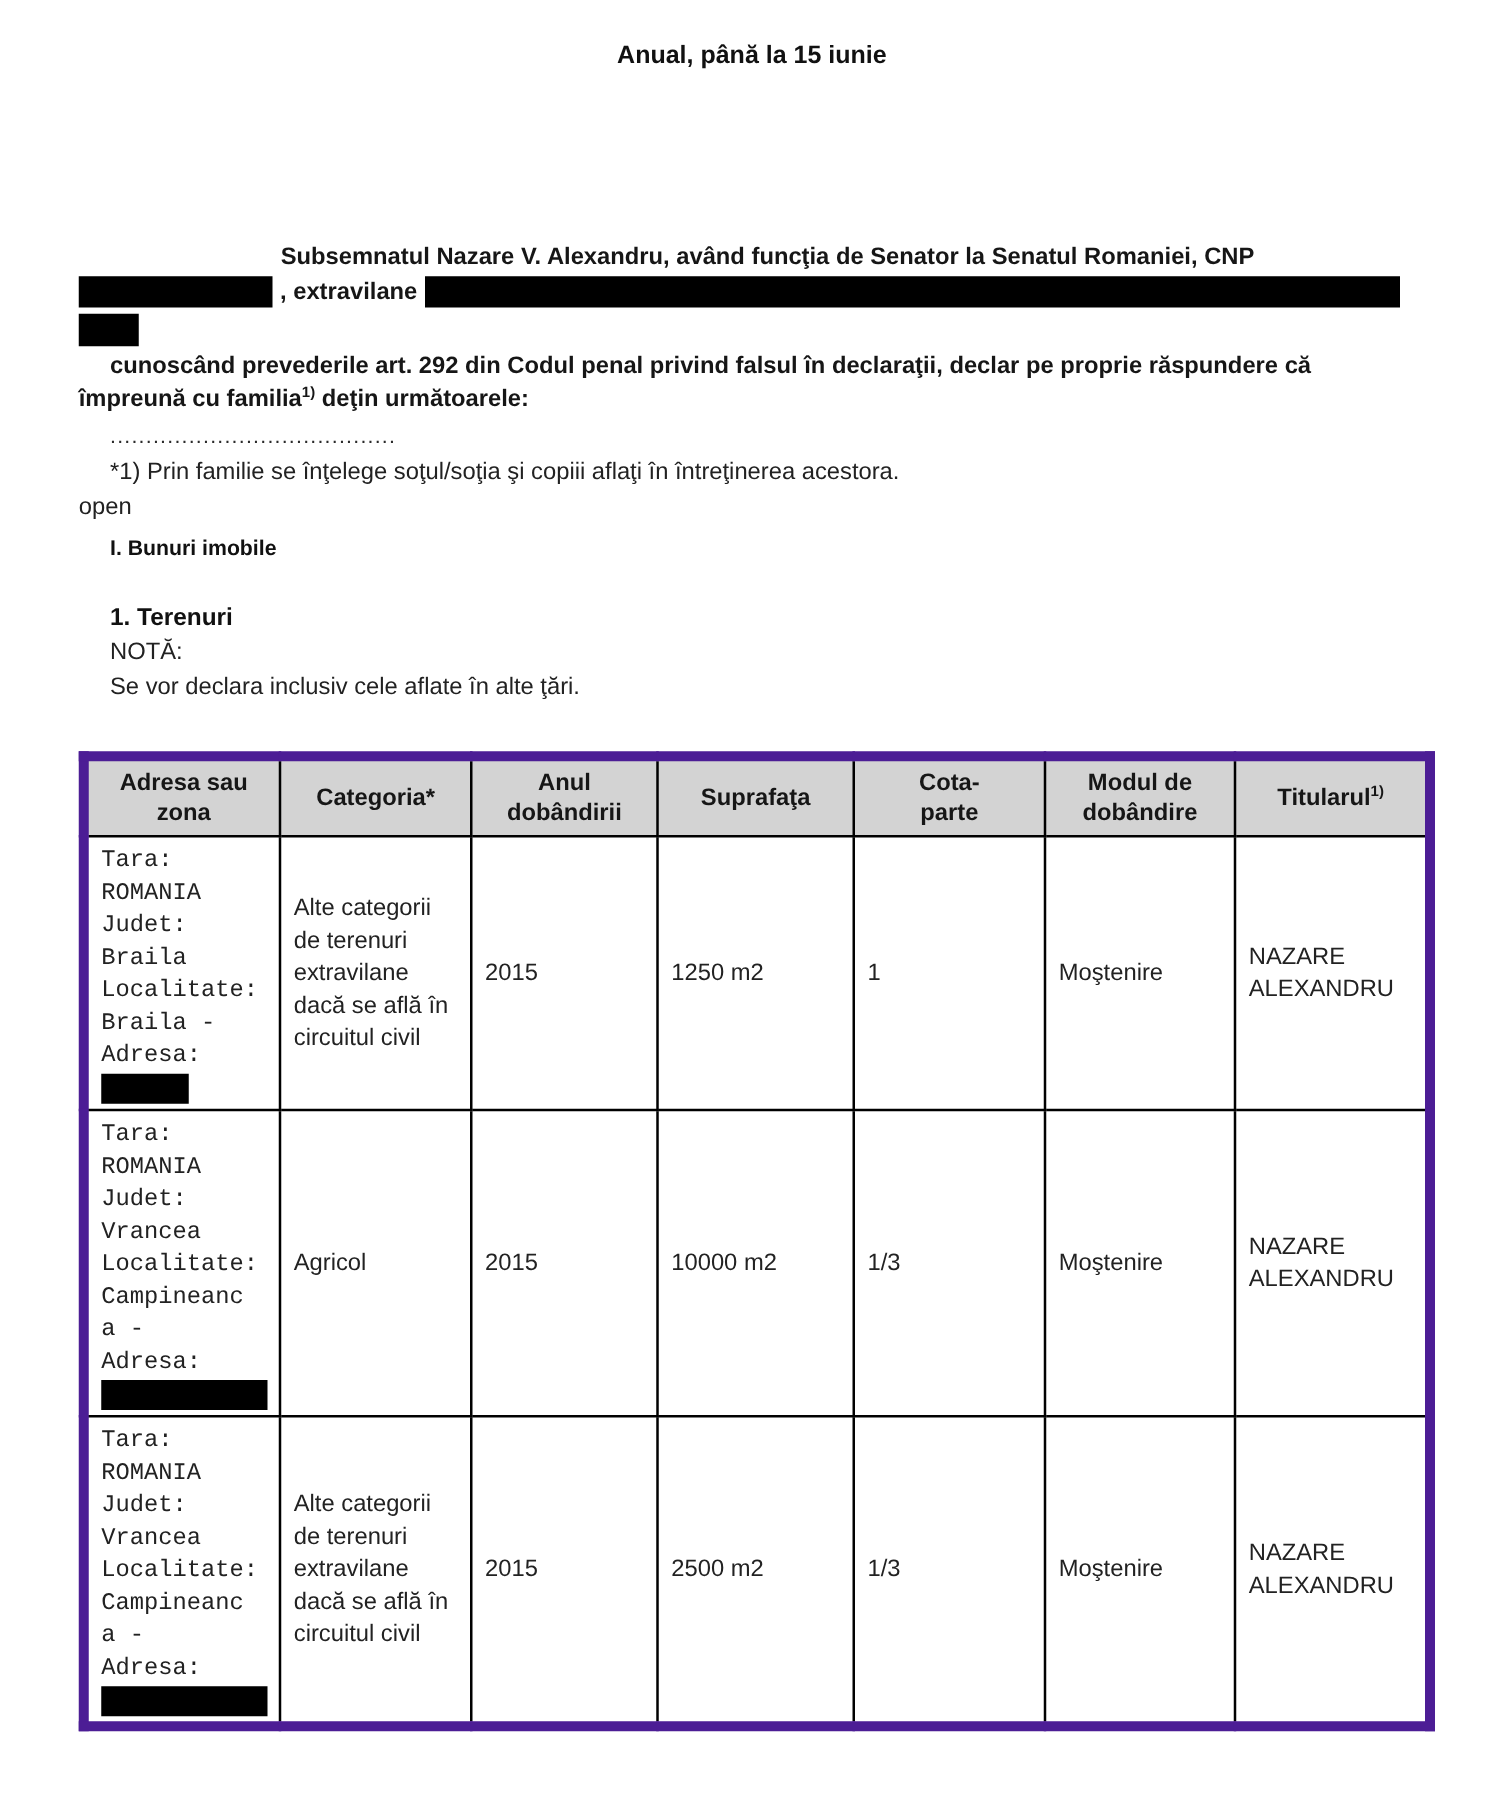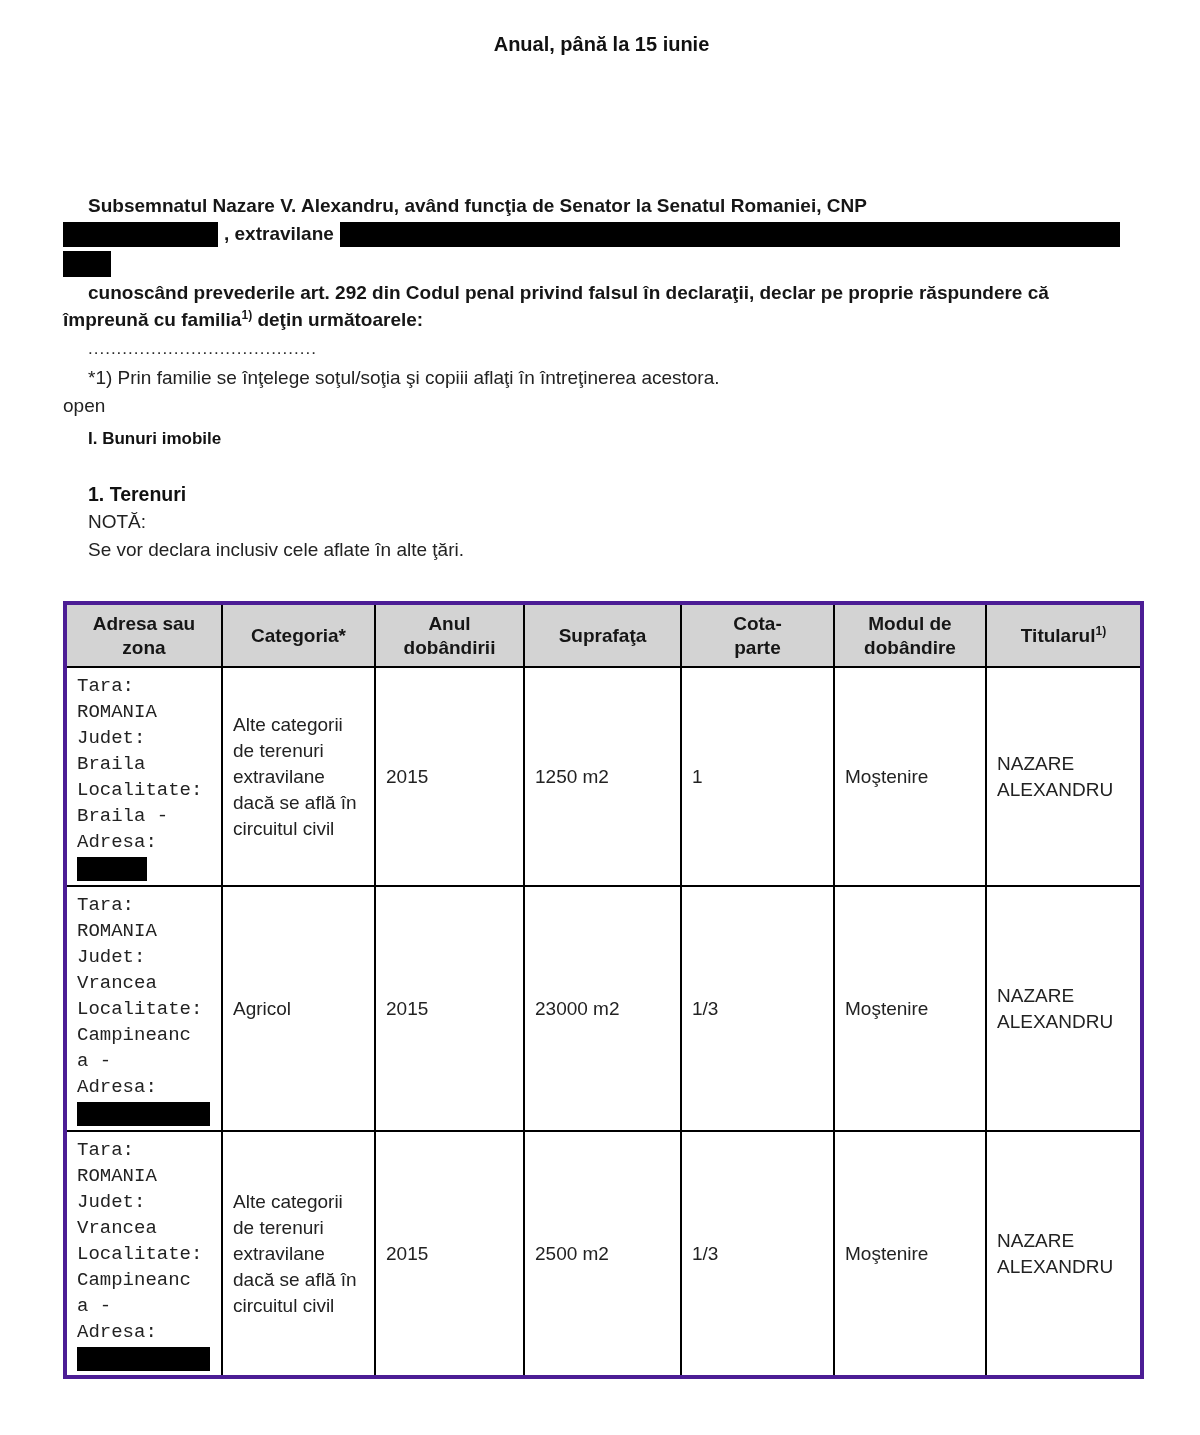--- a/index.html
+++ b/index.html
@@ -15,21 +15,21 @@
     padding-top:6px; text-align:center;
     font-size:20px; font-weight:bold; color:#111;
   }
   .doc-subtitle {
     margin-top:33px; text-align:center;
     font-size:20px; font-weight:bold; color:#111;
   }
 
   .p1 { margin-top:136px; font-weight:bold; font-size:19px; color:#161616; }
   .p1 .line { line-height:28px; min-height:28px; }
-  .p1 .indent { padding-left:25px; }
+  .p1 .indent { padding-left:25px;text-align:center; }
 
   .redact { display:inline-block; background:#000; vertical-align:middle; }
   .bar-cnp   { width:155px; height:25px; margin-right:6px; }
   .bar-domic { width:780px; height:25px; margin-left:6px; }
   .bar-small { width:48px;  height:26px; margin-top:3px; }
 
   .p2 {
     margin-top:2px; font-weight:bold; font-size:19px; color:#161616;
     line-height:27px; text-indent:25px; max-width:1015px;
   }
@@ -42,21 +42,21 @@
   .family-note { margin-top:5px; padding-left:25px; font-size:19px; line-height:27px; color:#222; }
   .open-label  { margin-top:1px; font-size:19px; line-height:28px; color:#222; }
 
   .h-section { margin-top:5px; padding-left:25px; font-size:17px; font-weight:bold; color:#111; line-height:28px; }
   .h-sub     { margin-top:27px; padding-left:25px; font-size:19.5px; font-weight:bold; color:#111; line-height:28px; }
   .nota-label{ padding-left:25px; font-size:19px; line-height:28px; color:#222; }
   .nota-text { padding-left:25px; font-size:19px; line-height:28px; color:#222; }
 
   table.terenuri {
     margin-top:37px; width:1077px;
-    border-collapse:collapse; border:4px solid #4c1d95;
+    border-collapse:collapse; border:8px solid #4c1d95;
     table-layout:fixed;
   }
   .terenuri th, .terenuri td {
     border:2px solid #000; font-size:19px; color:#222;
   }
   .terenuri th {
     background:#d3d3d3; font-weight:bold; color:#161616;
     text-align:center; vertical-align:middle;
     height:64px; line-height:24px; white-space:pre-line; padding:4px 2px;
   }
@@ -157,21 +157,21 @@
         <td class="addr"><span>Tara:
 ROMANIA
 Judet:
 Vrancea
 Localitate:
 Campineanc
 a -
 Adresa:</span><span class="redact cell-bar w133"></span></td>
         <td>Agricol</td>
         <td>2015</td>
-        <td>23000 m2</td>
+        <td>10000 m2</td>
         <td>1/3</td>
         <td>Moştenire</td>
         <td>NAZARE ALEXANDRU</td>
       </tr>
       <tr class="row-3">
         <td class="addr"><span>Tara:
 ROMANIA
 Judet:
 Vrancea
 Localitate:

